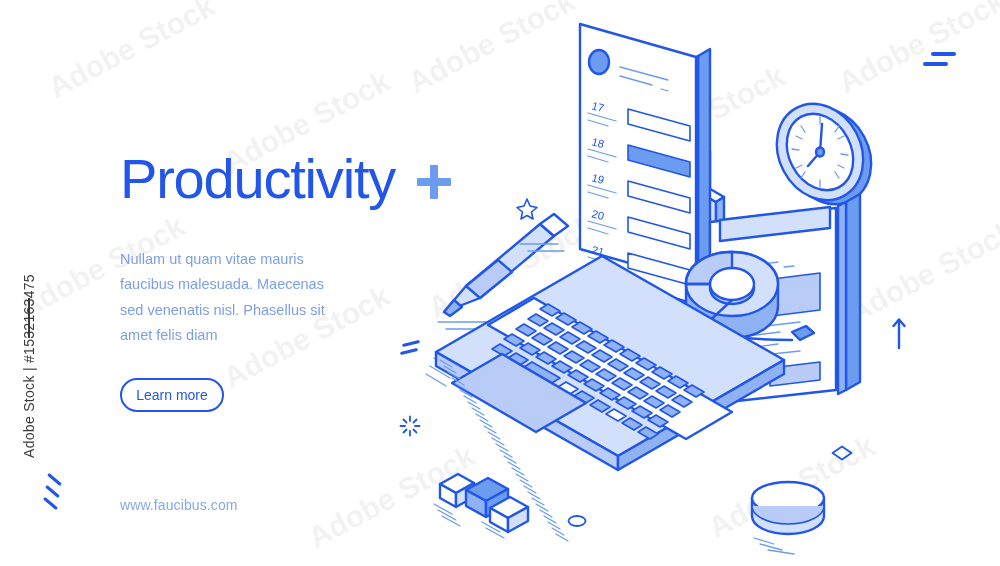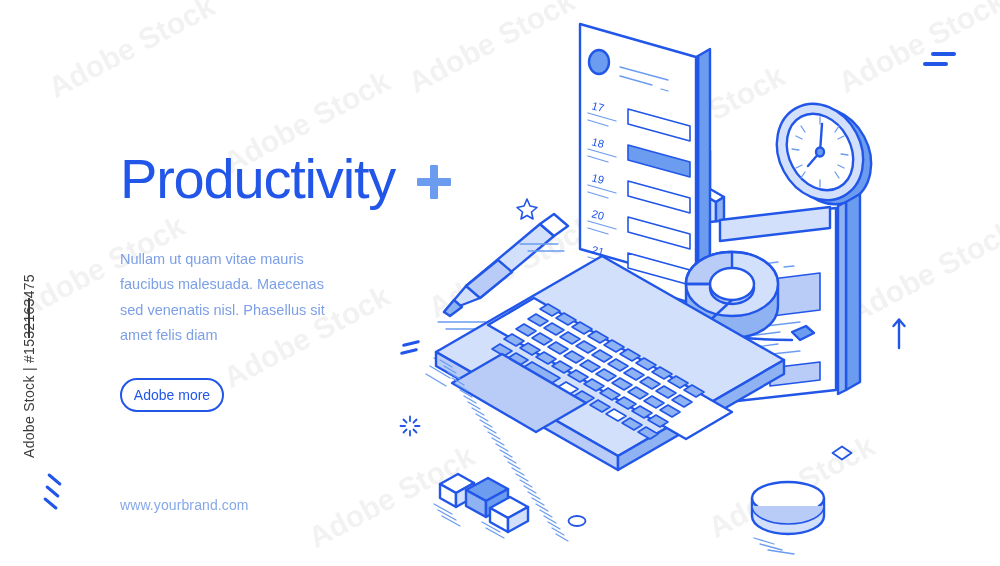--- a/index.html
+++ b/index.html
@@ -179,24 +179,24 @@
     <div class="wm-tile" style="left:300px; top:480px;">Adobe Stock</div>
     <div class="wm-tile" style="left:700px; top:470px;">Adobe Stock</div>
   </div>
 
   <div class="text-col">
     <div class="headline-row">
       <h1 class="headline">Productivity</h1>
       <span class="plus-icon"></span>
     </div>
     <p class="body-copy">Nullam ut quam vitae mauris faucibus malesuada. Maecenas sed venenatis nisl. Phasellus sit amet felis diam</p>
-    <button class="cta-button">Adobe more</button>
+    <button class="cta-button">Learn more</button>
   </div>
 
-  <div class="brand-url">www.yourbrand.com</div>
+  <div class="brand-url">www.faucibus.com</div>
 
   <div class="wm-left-bar"></div>
   <div class="wm-left-text">Adobe Stock | #1532163475</div>
 
   <svg class="deco" style="left:514px; top:196px;" width="26" height="26" viewBox="0 0 26 26">
     <path d="M13 3 L16 10 L23 11.5 L17.5 16 L19 23 L13 19.5 L7 23 L8.5 16 L3 11.5 L10 10 Z" fill="none" stroke="#2156e8" stroke-width="1.6" stroke-linejoin="round"></path>
   </svg>
 
   <div class="deco" style="left:400px; top:342px; width:22px; height:14px;">
     <div class="deco-line" style="left:2px; top:0;  width:18px; height:3px; transform:rotate(-14deg);"></div>

